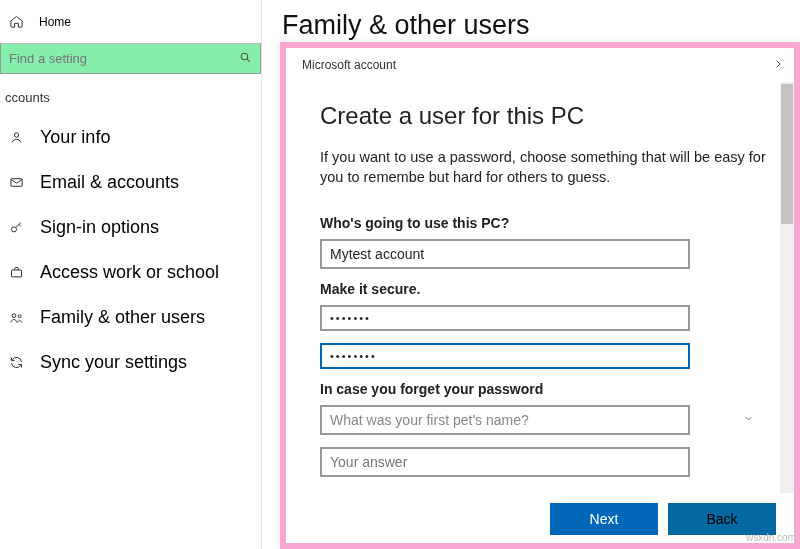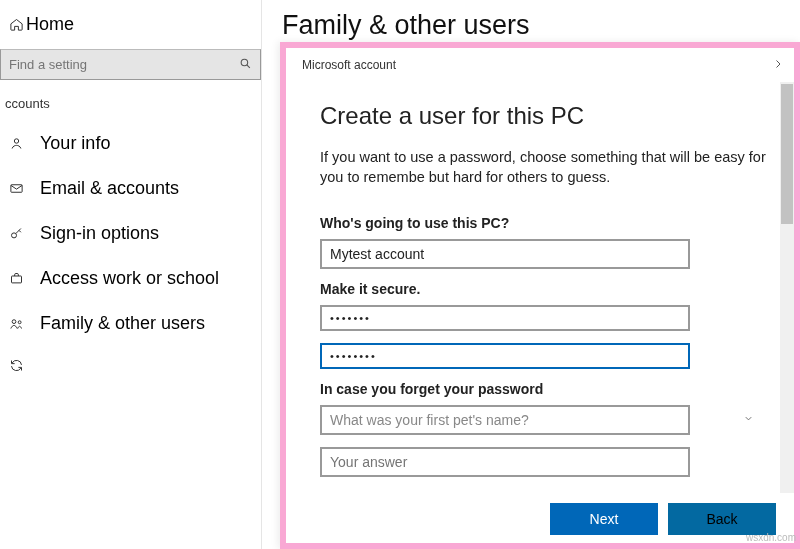--- a/index.html
+++ b/index.html
@@ -1,22 +1,22 @@
 <!DOCTYPE html>
 <html><head>
 <meta charset="utf-8">
 <style>
   * { box-sizing: border-box; margin: 0; padding: 0; font-family: "Segoe UI", Arial, sans-serif; }
   body { width: 800px; height: 549px; overflow: hidden; background: #fff; position: relative; font-size: 13px; color: #000; }
   .settings-root { display: flex; width: 100%; height: 100%; }
   .sidebar { width: 262px; border-right: 1px solid #e5e5e5; display: flex; flex-direction: column; }
   .home-row { display:flex; align-items:center; padding: 14px 0 14px 6px; }
   .home-row .icon { width:20px; display:flex; justify-content:center; font-size:15px; }
-  .home-row .label { margin-left:0; font-size:18px; }
-  .search-wrap { position: relative; border:1px solid #999; border-top:1px solid #bbb; background:#e5e5e5; }
+  .home-row .label { margin-left:13px; font-size:12px; }
+  .search-wrap { position: relative; border:1px solid #999; border-top:1px solid #bbb; background:#86efac; }
   .search-wrap input { width:100%; border:none; outline:none; padding:7px 28px 7px 8px; font-size:13px; color:#555; background:transparent; }
   .search-wrap .sicon { position:absolute; right:8px; top:50%; transform:translateY(-50%); color:#555; font-size:13px; }
   .section-label { padding: 16px 0 10px 5px; font-size:13px; color:#333; }
   .nav-item { display:flex; align-items:center; padding:12px 0 12px 6px; cursor:pointer; }
   .nav-item .icon { width:20px; display:flex; justify-content:center; color:#333; }
   .nav-item .label { margin-left:14px; font-size:18px; color:#000; }
   .main { flex:1; padding:10px 0 0 20px; position:relative; overflow:hidden; }
   .page-title { font-size:27px; font-weight:300; color:#111; margin-bottom:20px; }
   .stub-row { color:#333; font-size:14px; margin:6px 0; }
   .stub-red { color:#a80000; font-size:14px; }
@@ -124,20 +124,21 @@
       <span class="label">Family &amp; other users</span>
     </div>
 
     <div class="nav-item">
       <span class="icon">
         <svg width="15" height="15" viewBox="0 0 24 24" fill="none" stroke="#333" stroke-width="1.6">
             <path d="M20 11A8 8 0 0 0 5 8m-1 5a8 8 0 0 0 15 3"></path>
             <path d="M4 4v5h5M20 20v-5h-5"></path>
           </svg>
       </span>
+      <span class="label">Sync your settings</span>
     </div>
   </div>
 
   <div class="main">
     <div class="page-title">Family &amp; other users</div>
     <div class="stub-row">Yo</div>
     <div style="height:20px"></div>
     <div class="stub-red">W</div>
     <div class="stub-red">th</div>
     <div class="stub-row">Ac</div>

